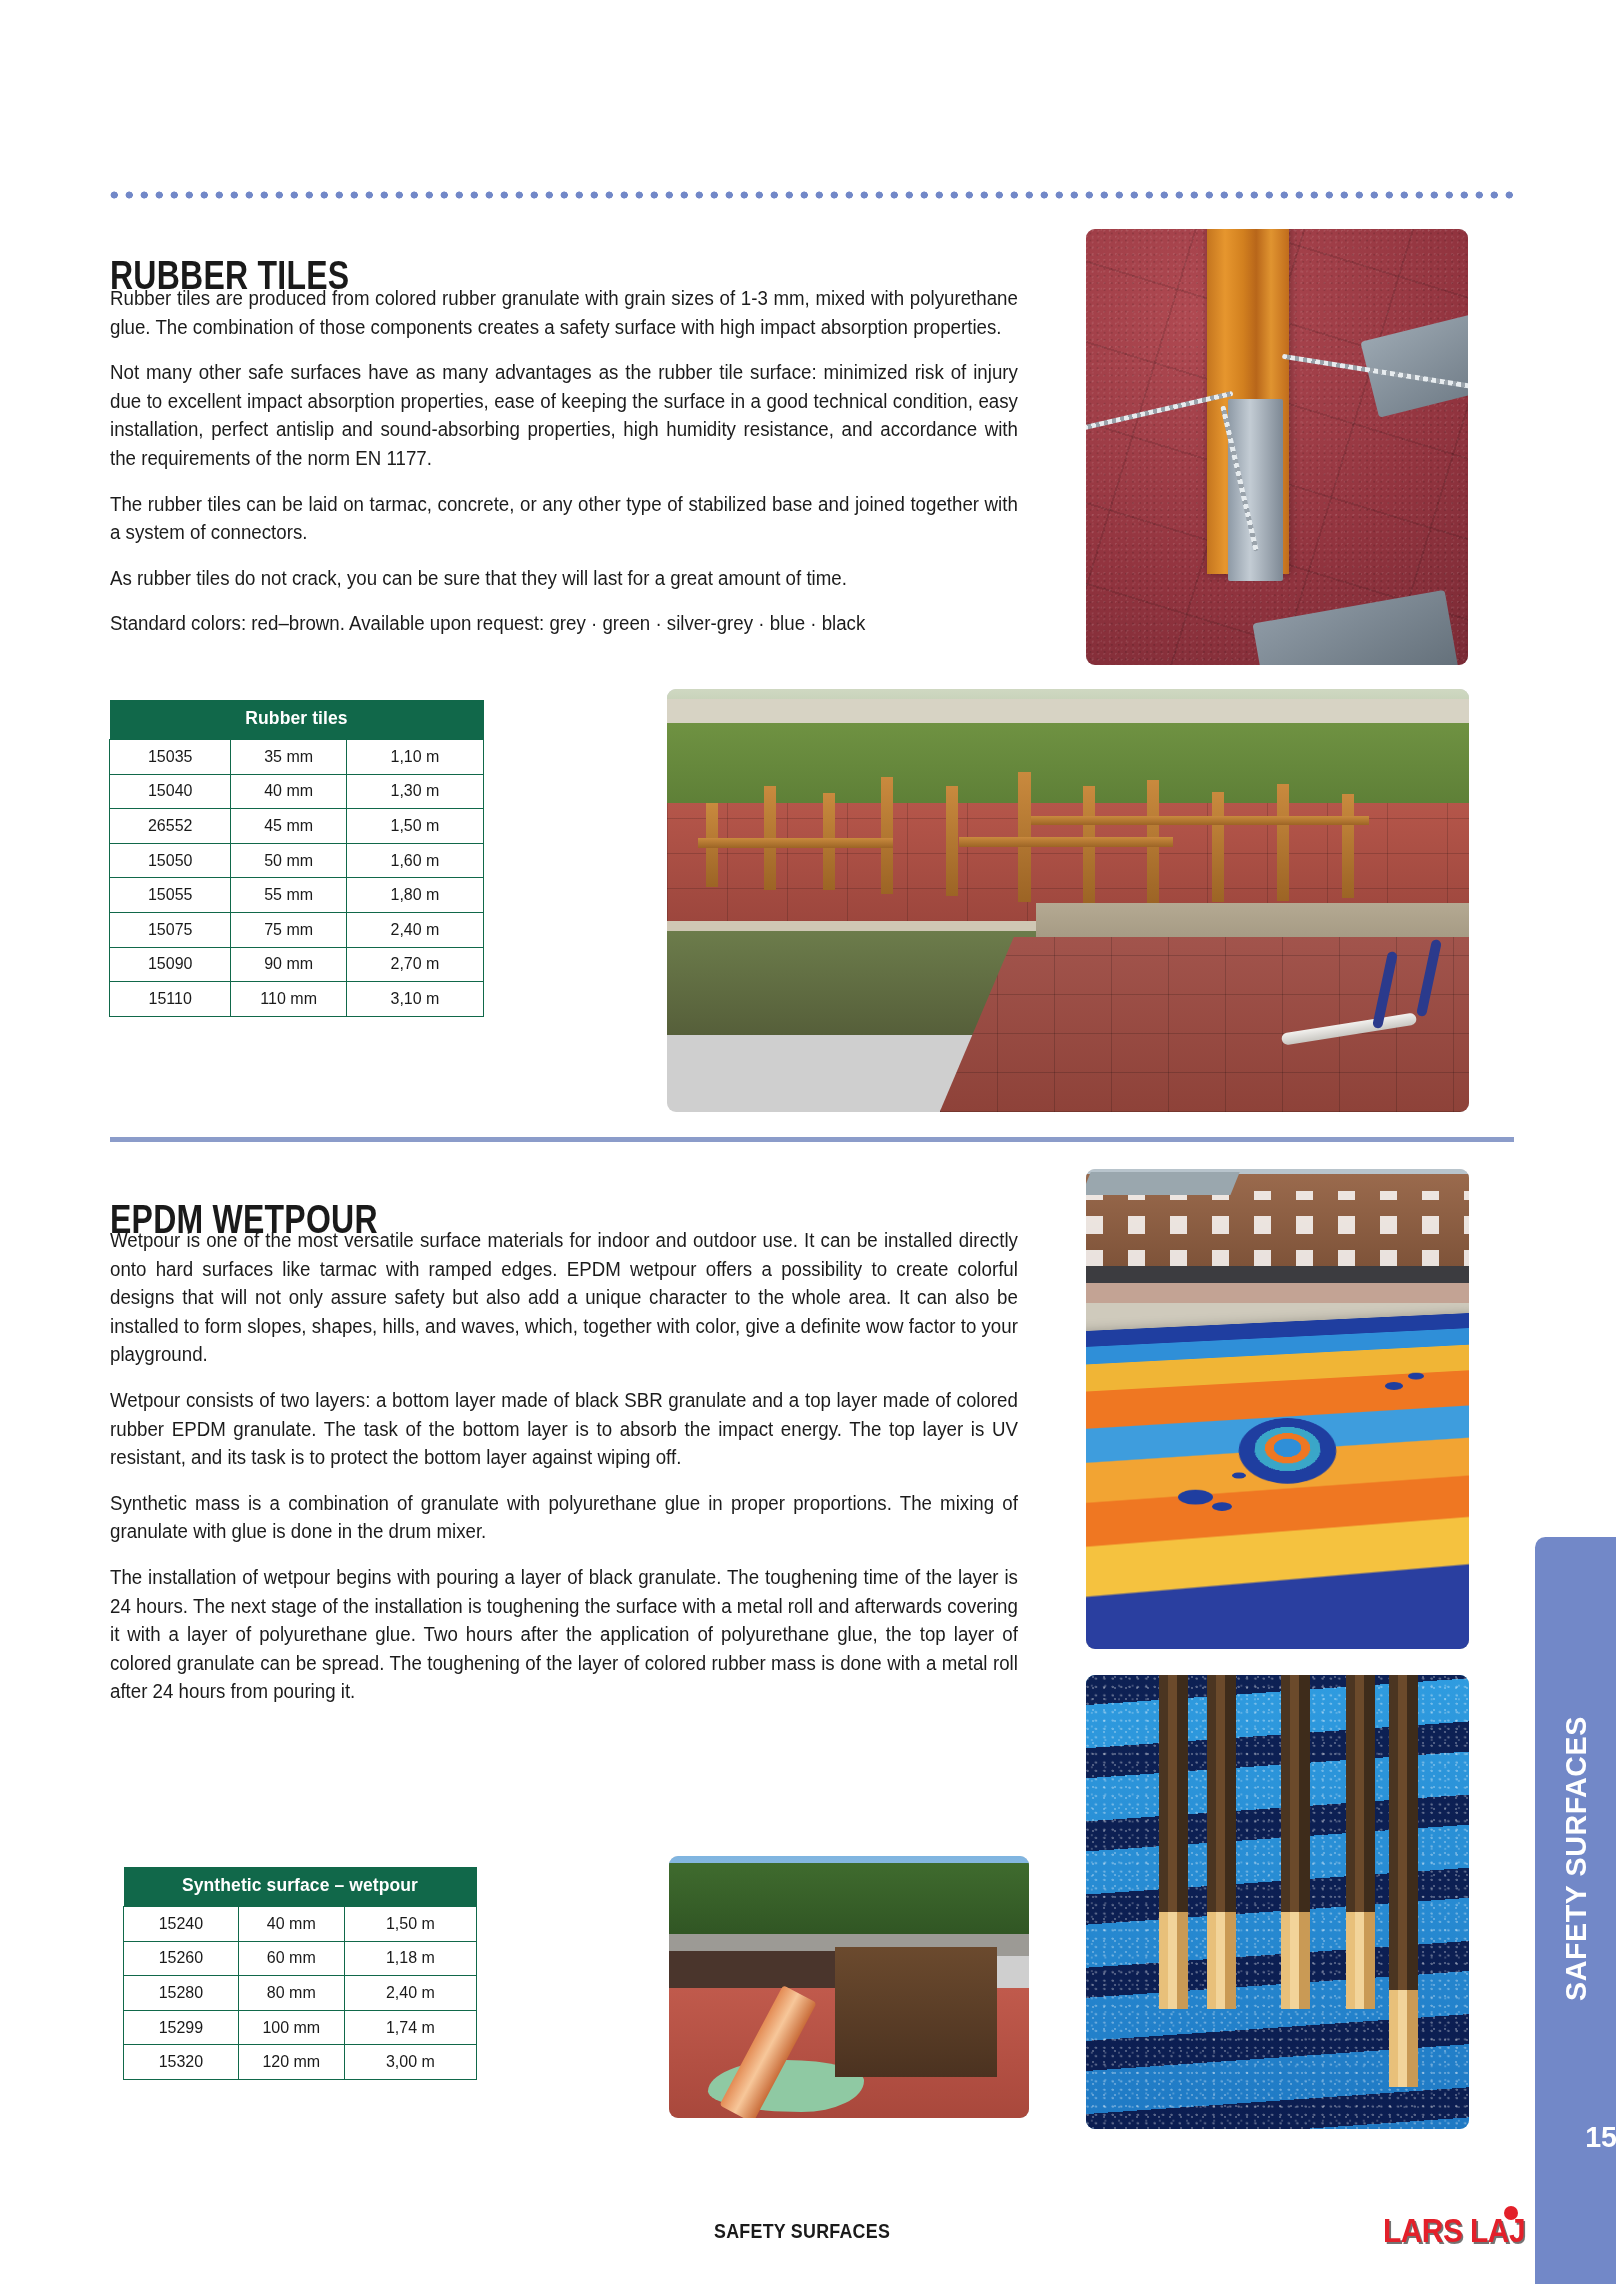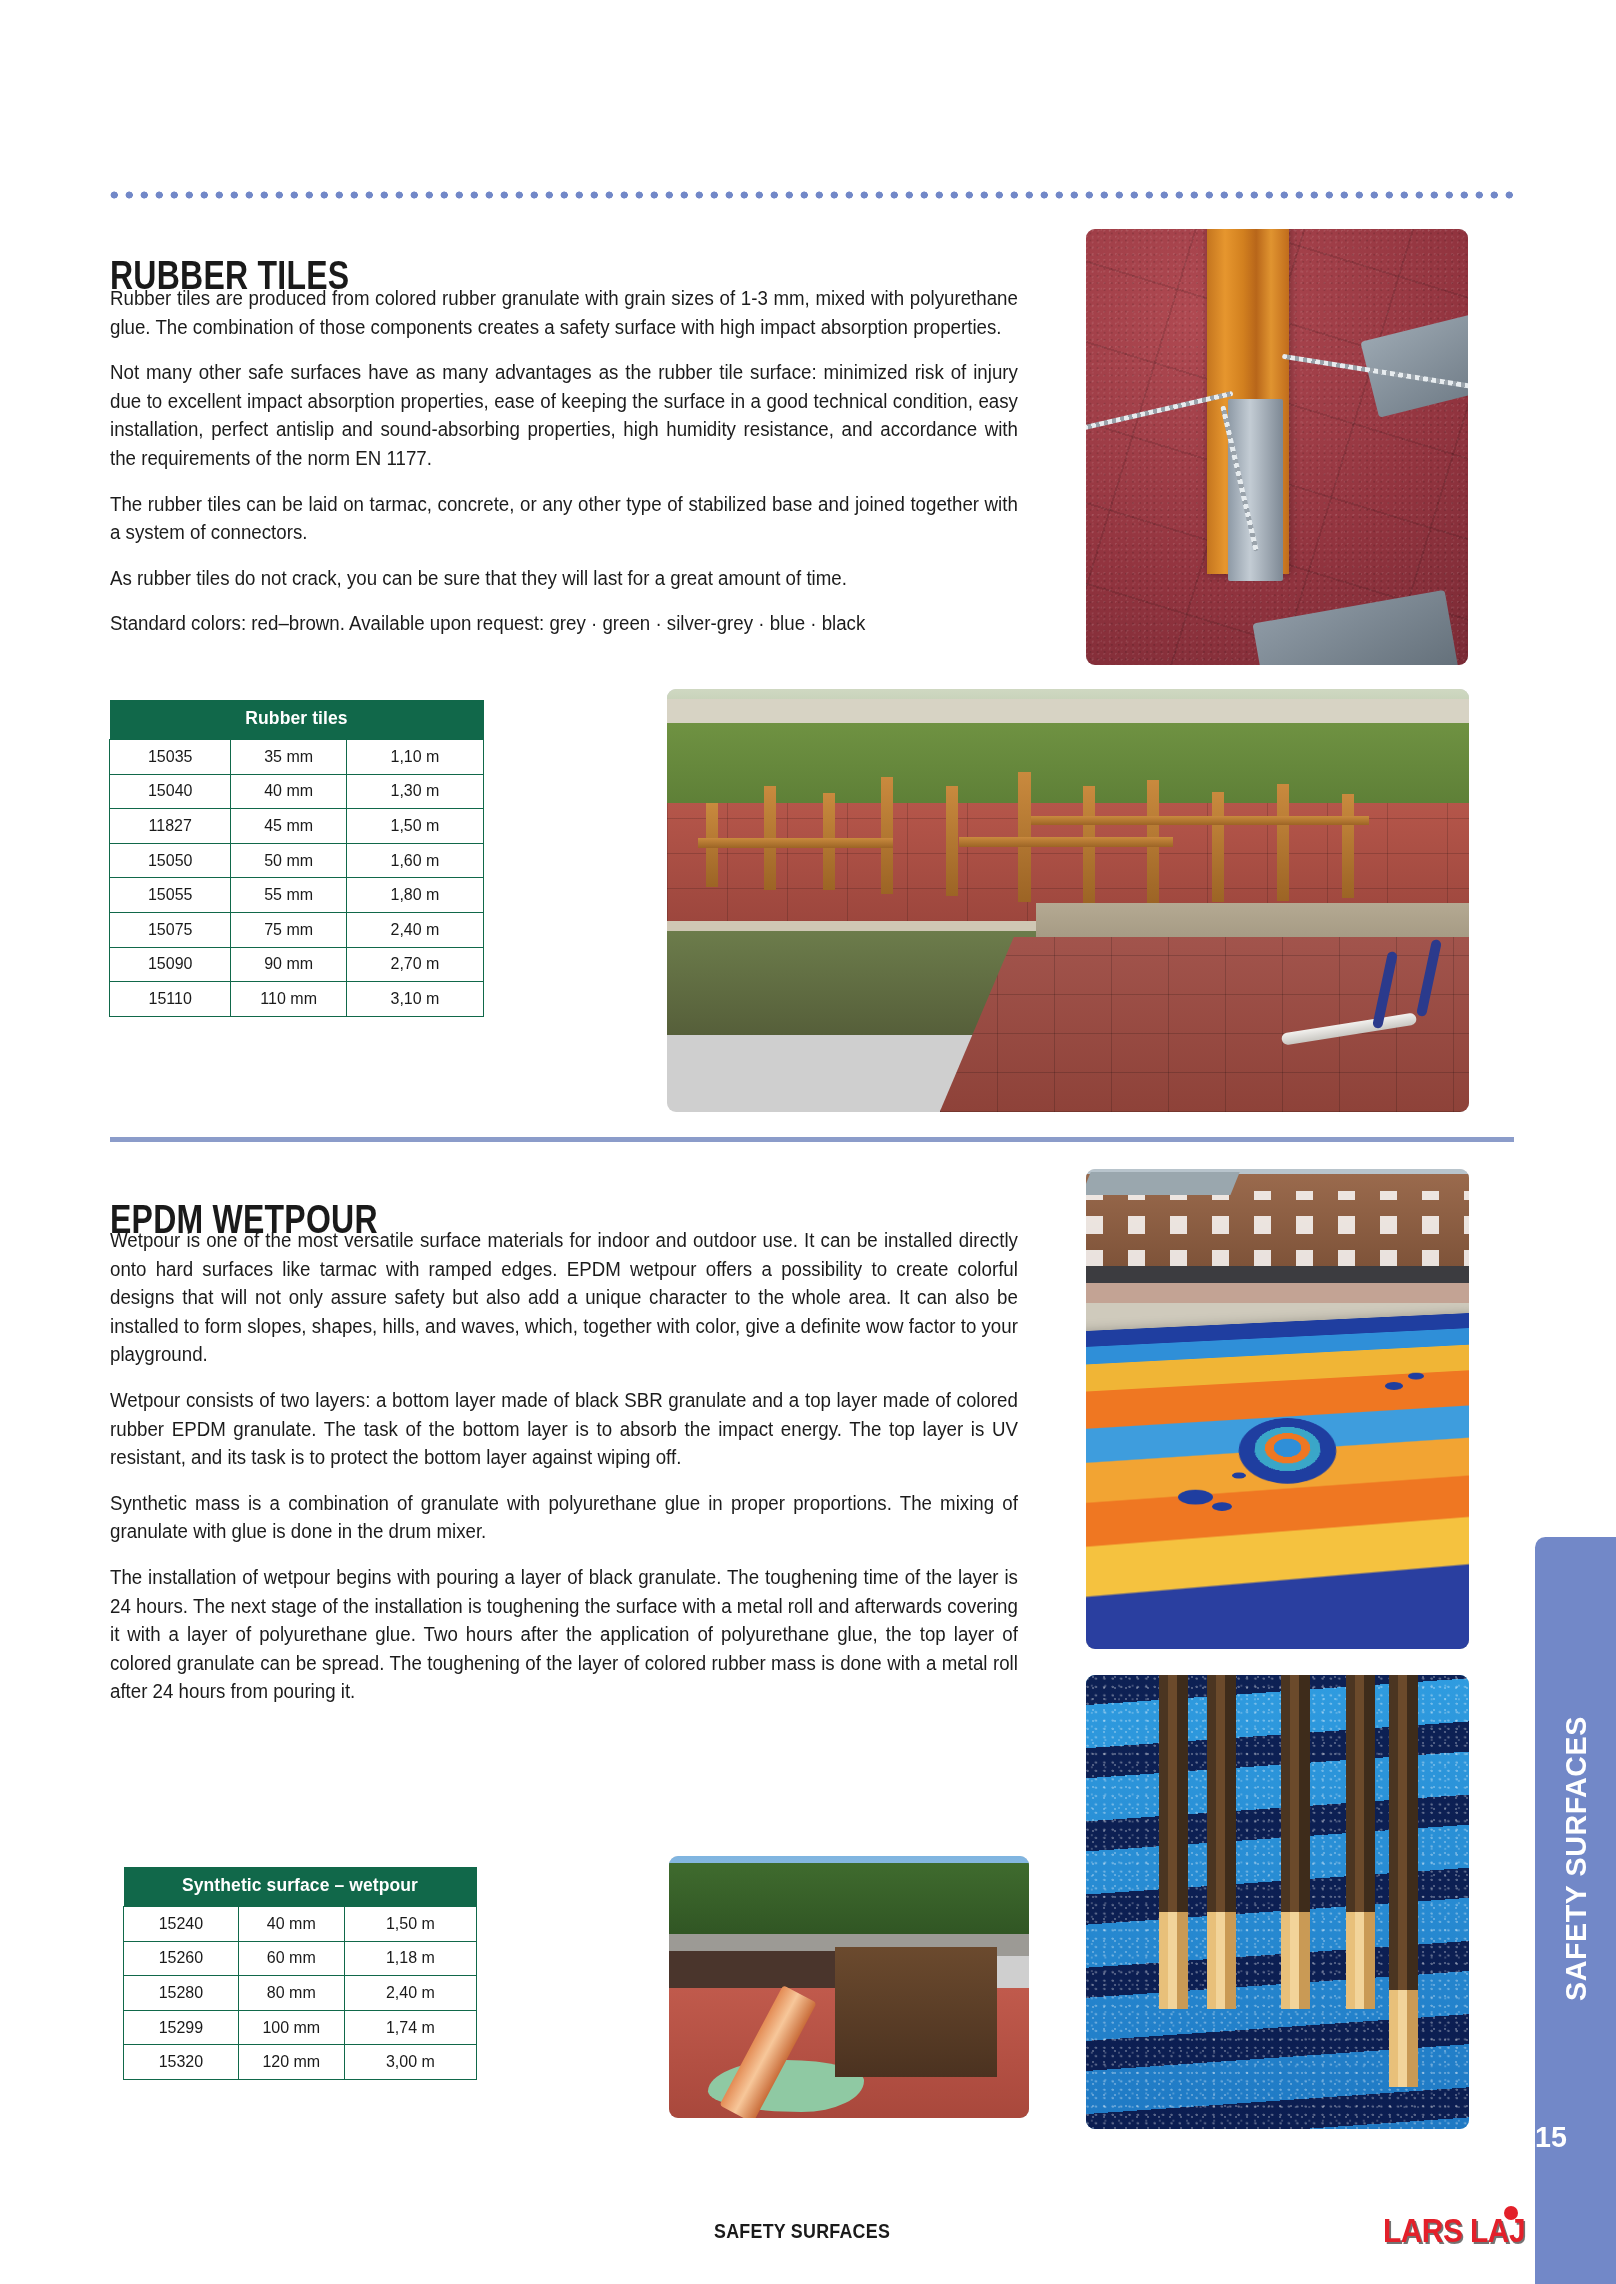--- a/index.html
+++ b/index.html
@@ -315,21 +315,21 @@
     color: #ffffff;
     font-family: "Liberation Sans Narrow", "Liberation Sans", sans-serif;
     font-weight: 700;
     font-size: 28.6px;
     letter-spacing: 0.6px;
   }
   #side-tab-page {
     position: absolute;
     left: 0; right: 0;
     top: 584px;
-    text-align: left;
+    text-align: right;
     color: #ffffff;
     font-family: "Liberation Sans Narrow", "Liberation Sans", sans-serif;
     font-weight: 700;
     font-size: 28.6px;
   }
 
   
   #footer-caption {
     position: absolute;
     left: 714px;
@@ -402,21 +402,21 @@
       <td class="cell">15035</td>
       <td class="cell">35 mm</td>
       <td class="cell">1,10 m</td>
     </tr>
     <tr>
       <td class="cell">15040</td>
       <td class="cell">40 mm</td>
       <td class="cell">1,30 m</td>
     </tr>
     <tr>
-      <td class="cell">11827</td>
+      <td class="cell">26552</td>
       <td class="cell">45 mm</td>
       <td class="cell">1,50 m</td>
     </tr>
     <tr>
       <td class="cell">15050</td>
       <td class="cell">50 mm</td>
       <td class="cell">1,60 m</td>
     </tr>
     <tr>
       <td class="cell">15055</td>

